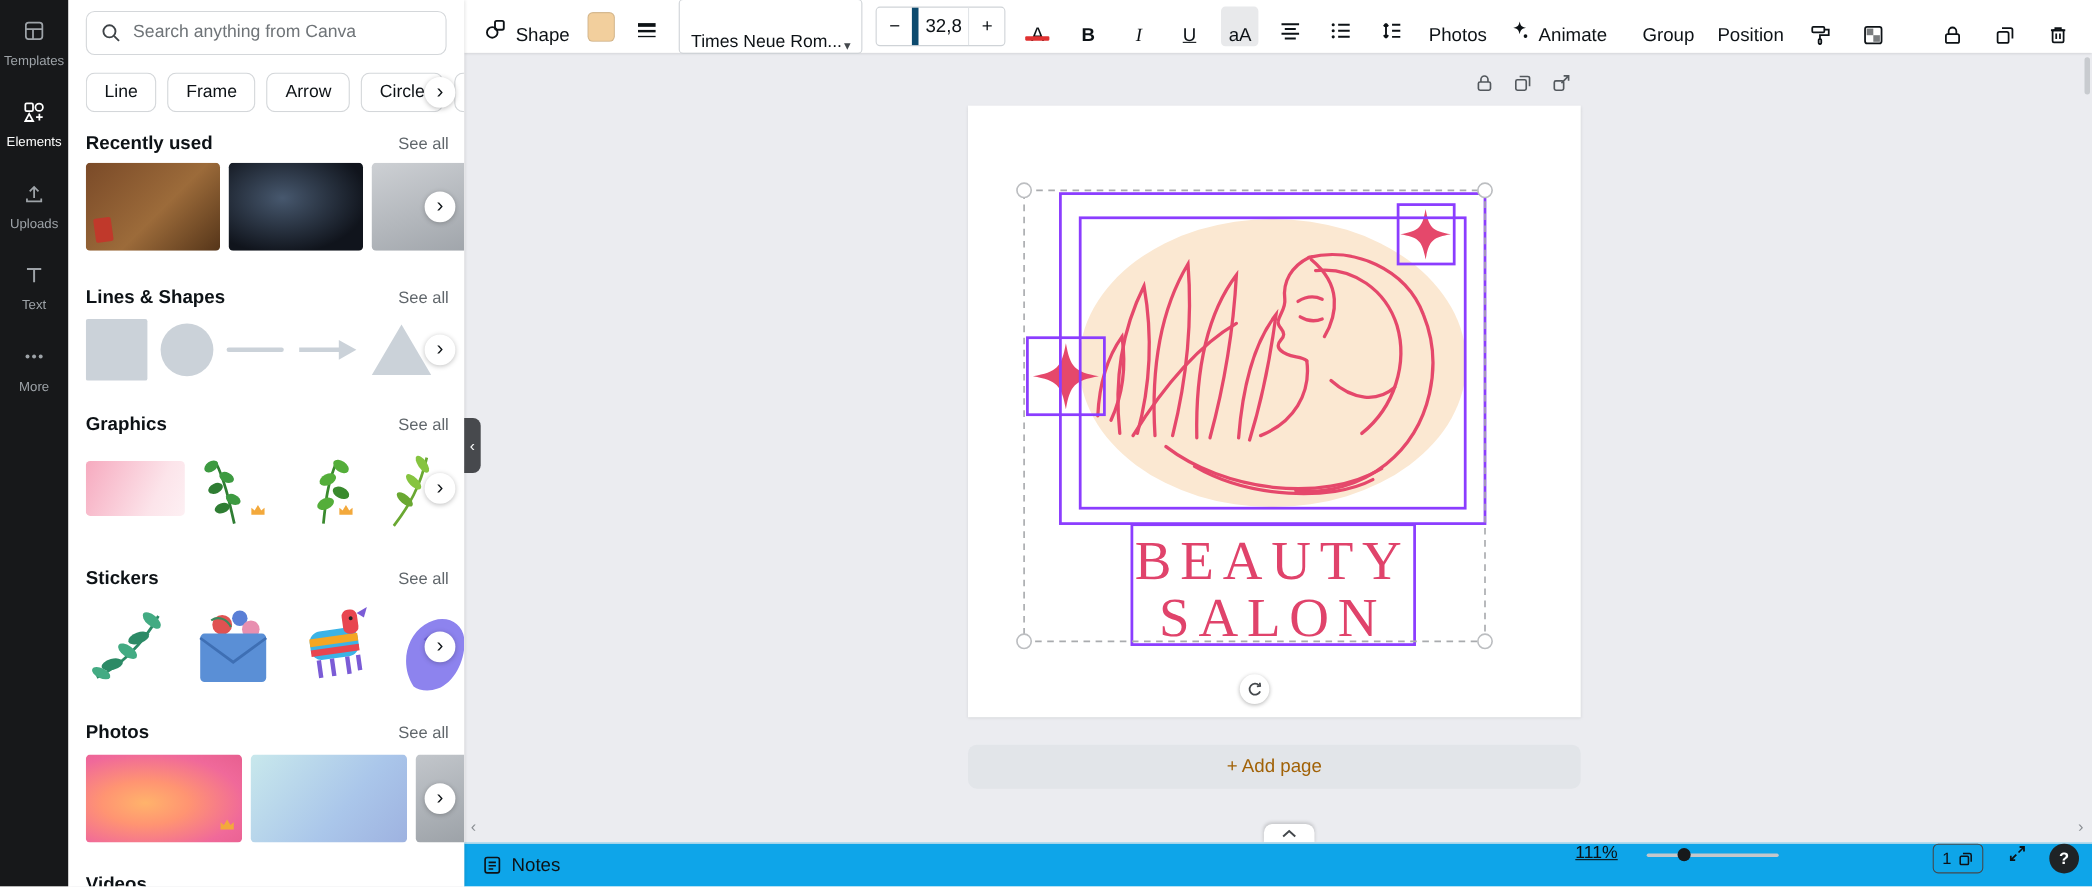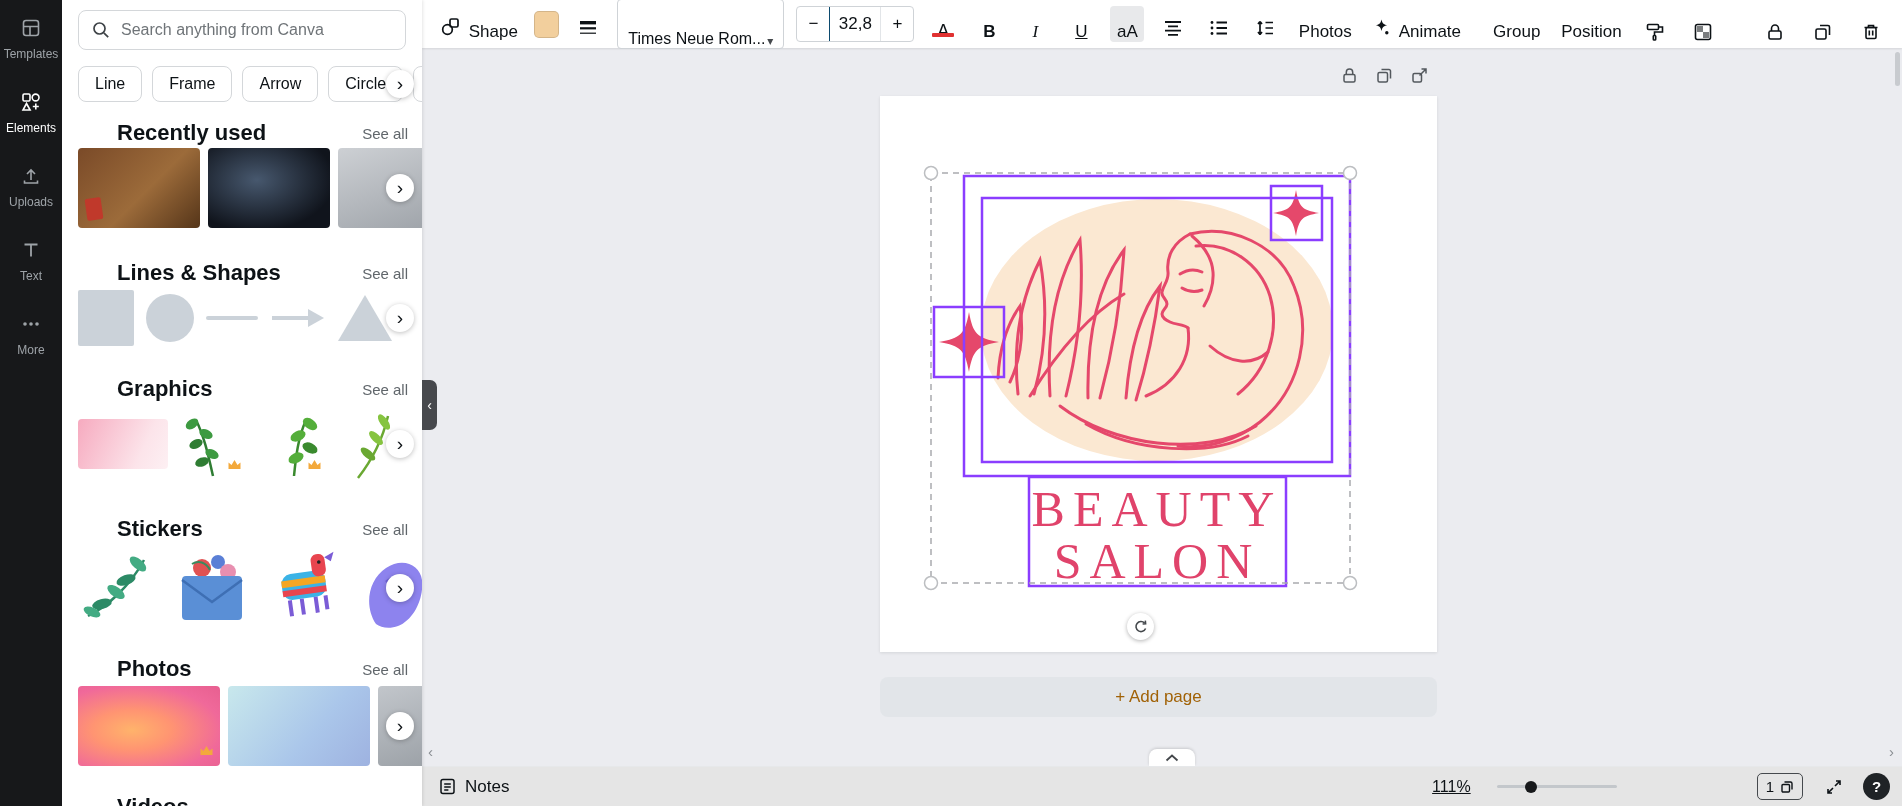--- a/index.html
+++ b/index.html
@@ -22,21 +22,21 @@
             border-radius:8px; display:flex; align-items:center; padding:18px 12px; gap:10px; background:#fff; }
   .search svg { flex:0 0 auto; color:#3e4347; }
   .search input { border:none; outline:none; width:100%; font-size:16px; font-family:inherit; color:#0d1216; }
   .search input::placeholder { color:#6f7478; }
 
   .chips { position:absolute; left:16px; top:66px; height:36px; right:0; display:flex; gap:10px; overflow:hidden; }
   .chip { height:36px; padding:0 16px; border:1px solid #d4d7da; border-radius:8px; background:#fff;
           font-size:16px; color:#0d1216; display:flex; align-items:center; cursor:pointer; white-space:nowrap; }
 
   .sec-head { position:absolute; left:16px; right:14px; display:flex; justify-content:space-between; align-items:center; }
-  .sec-title { font-size:22px; font-weight:700;margin-left:39px; }
+  .sec-title { font-size:17px; font-weight:700; }
   .see-all { font-size:15px; color:#60666b; cursor:pointer; text-decoration:none; }
   .thumb-row { position:absolute; left:16px; right:0; display:flex; gap:8px; overflow:hidden; align-items:center; }
   .thumb { border-radius:4px; flex:0 0 auto; position:relative; cursor:pointer; }
   .row-chevron { position:absolute; right:8px; width:28px; height:28px; border-radius:50%; background:#fff;
                  box-shadow:0 1px 5px rgba(0,0,0,.25); display:flex; align-items:center; justify-content:center;
                  font-size:19px; color:#0d1216; cursor:pointer; z-index:5; }
   .crown { position:absolute; right:6px; bottom:5px; }
 
   
   .shp { background:#cbd2d9; }
@@ -53,21 +53,21 @@
   .tbtn { display:flex; align-items:flex-end; justify-content:center; gap:8px; height:36px; min-width:34px;
           padding:0 6px; border-radius:4px; font-size:17px; color:#0d1216; cursor:pointer; background:transparent;
           border:none; font-family:inherit; white-space:nowrap; }
   .tbtn.boxed { background:#e8e9eb; }
   .swatch { width:27px; height:27px; border-radius:5px; background:#f2cf9d; border:1px solid rgba(0,0,0,.12); cursor:pointer; }
   .font-select { width:176px; height:50px; border:1px solid #cfd3d7; border-radius:4px; display:flex;
                  align-items:flex-end; justify-content:space-between; padding:0 10px; font-size:16px; cursor:pointer; }
   .size-stepper { height:36px; border:1px solid #cfd3d7; border-radius:4px; display:flex; align-items:stretch; }
   .size-stepper .cell { display:flex; align-items:center; justify-content:center; font-size:17px; cursor:pointer; }
   .size-stepper .minus,.size-stepper .plus { width:32px; }
-  .size-stepper .value { width:52px; border-left:1px solid #0c4a6e; border-right:1px solid #e2e5e8; cursor:text; }
+  .size-stepper .value { width:52px; border-left:6px solid #0c4a6e; border-right:1px solid #e2e5e8; cursor:text; }
   .tc { position:relative; font-size:18px; font-weight:500; }
   .tc .bar { position:absolute; left:6px; right:6px; bottom:5px; height:4px; background:#e03131; border-radius:1px; }
   .b-glyph { font-weight:700; } .i-glyph { font-style:italic; font-family:"Liberation Serif",serif; }
   .u-glyph { text-decoration:underline; }
   .spacer { flex:1; }
   .icon-cluster { display:flex; align-items:center; gap:14px; color:#33383c; }
   .icon-cluster .gap { width:10px; }
 
   
   .canvas { position:absolute; left:0; right:0; top:48px; bottom:40px; background:#ebecf0; overflow:hidden; }
@@ -82,22 +82,22 @@
   .add-page { position:absolute; left:458px; top:629px; width:557px; height:40px; border:none; border-radius:8px;
               background:#e2e5e9; font-size:17px; font-weight:500; color:#a16207; cursor:pointer; font-family:inherit; }
   .expand-pill { position:absolute; left:727px; bottom:0; width:46px; height:17px; background:#fff;
                  border-radius:8px 8px 0 0; box-shadow:0 -1px 3px rgba(0,0,0,.15); display:flex;
                  align-items:center; justify-content:center; cursor:pointer; color:#43474b; }
   .hscroll-arrow { position:absolute; bottom:6px; font-size:15px; color:#8a8e93; cursor:pointer; }
   .hscroll-arrow.left { left:6px; } .hscroll-arrow.right { right:8px; }
   .vscroll { position:absolute; right:2px; top:4px; width:5px; height:34px; background:#c8cbcf; border-radius:3px; }
 
   
-  .statusbar { position:absolute; left:0; right:0; bottom:0; height:40px; background:#e5e5e5; display:flex;
-               align-items:center; padding:0 12px 0 16px; border-top:1px solid #e6e8ea; z-index:10; }
+  .statusbar { position:absolute; left:0; right:0; bottom:0; height:40px; background:#0ea5e9; display:flex;
+               padding:0 12px 0 16px; border-top:1px solid #e6e8ea; z-index:10; }
   .notes-btn { display:flex; align-items:center; gap:8px; font-size:17px; cursor:pointer; color:#0d1216; }
   .zoom-pct { margin-left:auto; font-size:16px; cursor:pointer;text-decoration:underline; }
   .zoom-slider { margin-left:26px; width:120px; height:20px; display:flex; align-items:center; cursor:pointer; position:relative; }
   .zoom-slider .track { width:100%; height:3px; background:#c3c7cb; border-radius:2px; }
   .zoom-slider .handle { position:absolute; left:28px; top:4px; width:12px; height:12px; border-radius:50%; background:#17191b; }
   .page-indicator { margin-left:140px; height:27px; border:1.5px solid #45494d; border-radius:5px; display:flex;
                     align-items:center; gap:6px; padding:0 8px; font-size:15px; cursor:pointer; }
   .expand-btn { margin-left:22px; background:none; border:none; cursor:pointer; color:#0d1216; display:flex; }
   .help-btn { margin-left:20px; width:27px; height:27px; border-radius:50%; background:#1f2326; color:#fff;
               display:flex; align-items:center; justify-content:center; font-size:15px; font-weight:700; cursor:pointer; }

